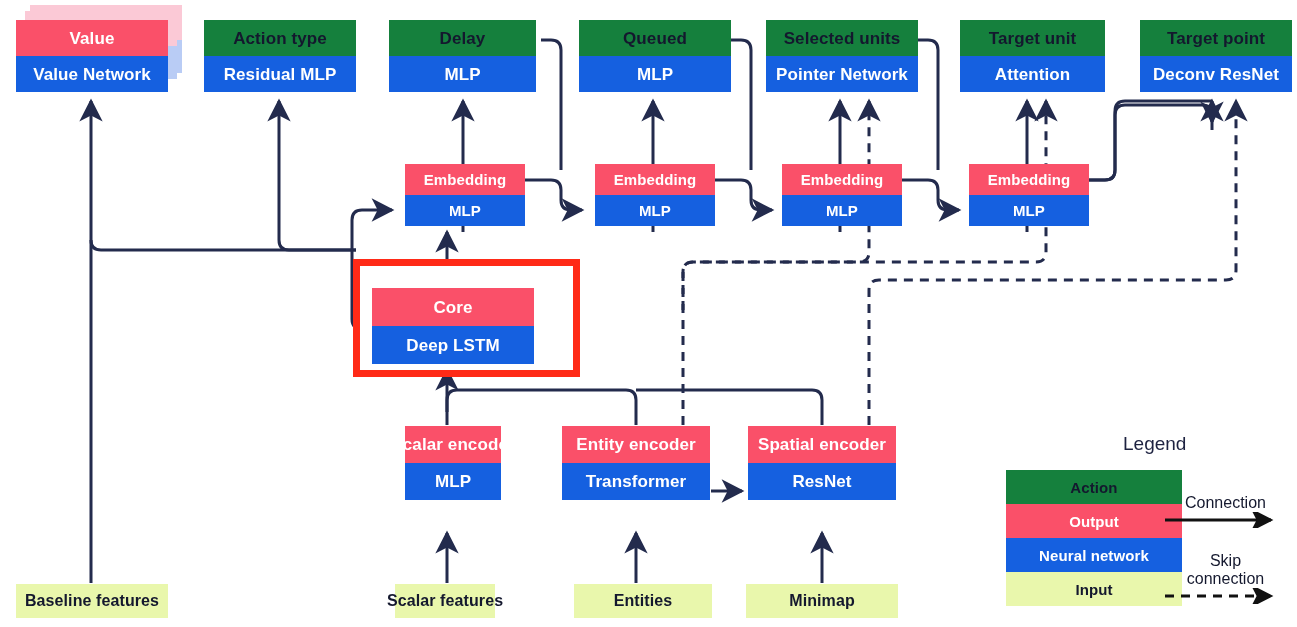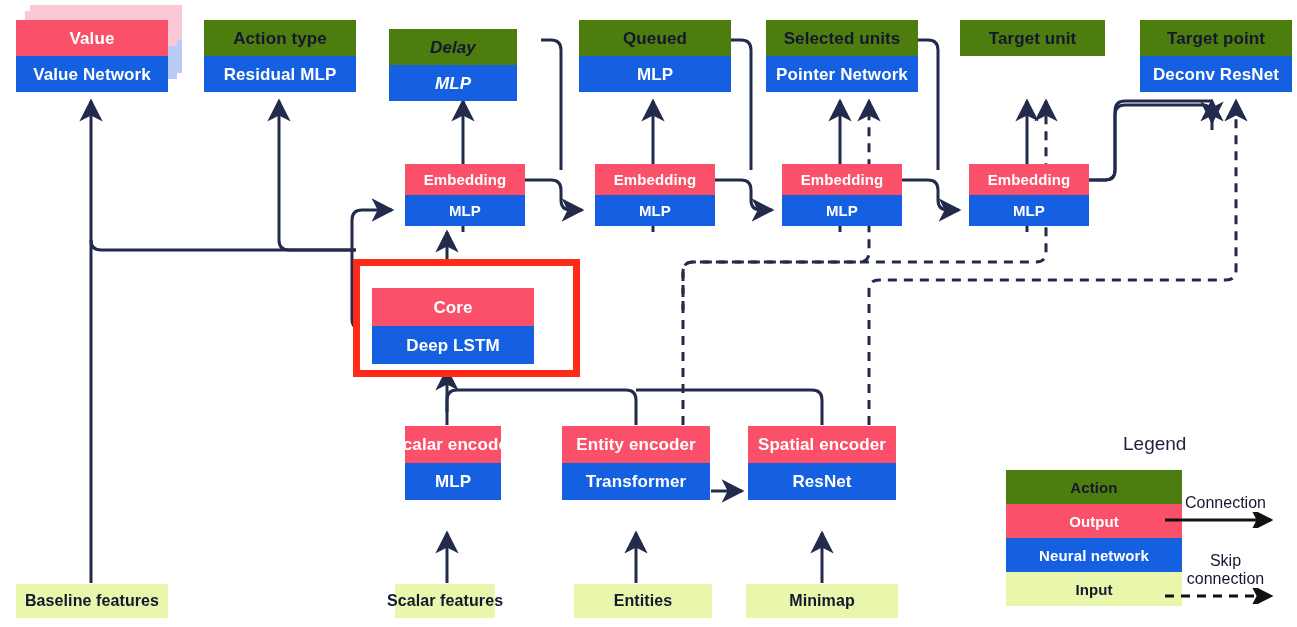--- a/index.html
+++ b/index.html
@@ -33,21 +33,21 @@
   .band{
     display:flex;
     align-items:center;
     justify-content:center;
     box-sizing:border-box;
     font-weight:bold;
     letter-spacing:0.1px;
     white-space:nowrap;
     line-height:1;
   }
-  .band.action{background:#4d7c0f;color:#14182e;}
+  .band.action{background:#15803d;color:#14182e;}
   .band.output{background:#FA5069;color:#ffffff;}
   .band.net   {background:#1560E0;color:#ffffff;}
   .band.input {background:#E9F7AC;color:#14182e;}
 
   
   .row-top .band{height:36px;font-size:17px;}
   .row-emb .band{height:31px;font-size:15px;}
   .row-core .band{height:38px;font-size:17px;}
   .row-enc  .band{height:37px;font-size:17px;}
   .row-in   .band{height:34px;font-size:16px;}
@@ -188,37 +188,38 @@
   <div class="node row-top" style="left:16px;top:20px;width:152px;">
     <div class="band output">Value</div>
     <div class="band net">Value Network</div>
   </div>
 
   <div class="node row-top" style="left:204px;top:20px;width:152px;">
     <div class="band action">Action type</div>
     <div class="band net">Residual MLP</div>
   </div>
 
-  <div class="node row-top" style="left:389px;top:29px;width:128px;font-style:italic;">
+  <div class="node row-top" style="left:389px;top:20px;width:147px;">
     <div class="band action">Delay</div>
     <div class="band net">MLP</div>
   </div>
 
   <div class="node row-top" style="left:579px;top:20px;width:152px;">
     <div class="band action">Queued</div>
     <div class="band net">MLP</div>
   </div>
 
   <div class="node row-top" style="left:766px;top:20px;width:152px;">
     <div class="band action">Selected units</div>
     <div class="band net">Pointer Network</div>
   </div>
 
   <div class="node row-top" style="left:953px;top:20px;width:152px;padding-left:7px;">
     <div class="band action">Target unit</div>
+    <div class="band net">Attention</div>
   </div>
 
   <div class="node row-top" style="left:1140px;top:20px;width:152px;">
     <div class="band action">Target point</div>
     <div class="band net">Deconv ResNet</div>
   </div>
 
   <div class="node row-emb" style="left:405px;top:164px;width:120px;">
     <div class="band output">Embedding</div>
     <div class="band net">MLP</div>

